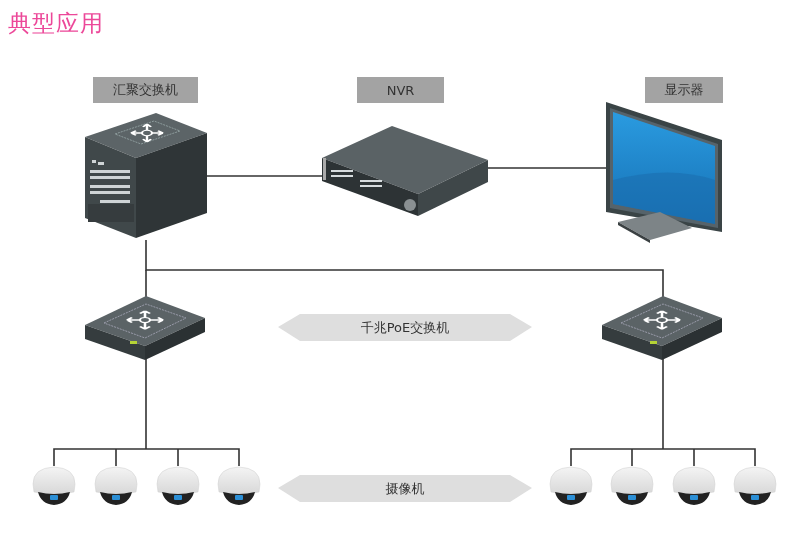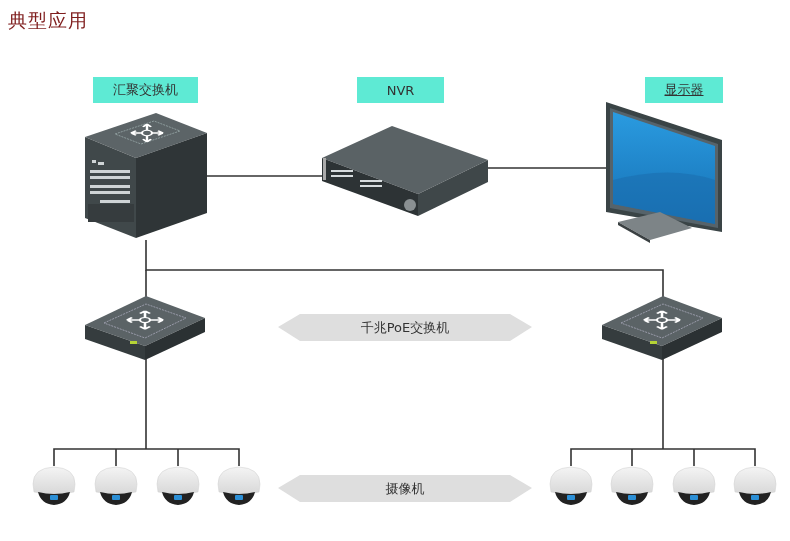--- a/index.html
+++ b/index.html
@@ -1,29 +1,29 @@
 <!DOCTYPE html>
 <html><head>
 <meta charset="utf-8">
 <style>
   html,body{margin:0;padding:0;background:#ffffff;}
   body{width:790px;height:541px;position:relative;overflow:hidden;font-family:"DejaVu Sans","Liberation Sans",sans-serif;}
-  .title{position:absolute;left:8px;top:8px;font-size:19px;color:#7f1d1d;letter-spacing:1px;}
-  .label{position:absolute;top:77px;height:26px;background:#5eead4;color:#333;font-size:13px;display:flex;align-items:center;justify-content:center;}
+  .title{position:absolute;left:8px;top:8px;font-size:23px;color:#ec4899;letter-spacing:1px;}
+  .label{position:absolute;top:77px;height:26px;background:#a3a3a3;color:#333;font-size:13px;display:flex;align-items:center;justify-content:center;}
   svg.diagram{position:absolute;left:0;top:0;}
   .band-text{font-size:13px;fill:#333;font-family:"DejaVu Sans","Liberation Sans",sans-serif;}
 </style>
 </head>
 <body>
 
 <div class="title">典型应用</div>
 
 <div class="label" style="left:93px;width:105px;">汇聚交换机</div>
 <div class="label" style="left:357px;width:87px;">NVR</div>
-<div class="label" style="left:645px;width:78px;text-decoration:underline;">显示器</div>
+<div class="label" style="left:645px;width:78px;">显示器</div>
 
 <svg class="diagram" width="790" height="541" viewBox="0 0 790 541">
   <defs>
     <linearGradient id="scr" x1="0" y1="0" x2="0" y2="1">
       <stop offset="0" stop-color="#2a9be0"></stop>
       <stop offset="1" stop-color="#1670b4"></stop>
     </linearGradient>
     <linearGradient id="dome" x1="0" y1="0" x2="0" y2="1">
       <stop offset="0" stop-color="#f4f4f4"></stop>
       <stop offset="1" stop-color="#d8d8d8"></stop>

